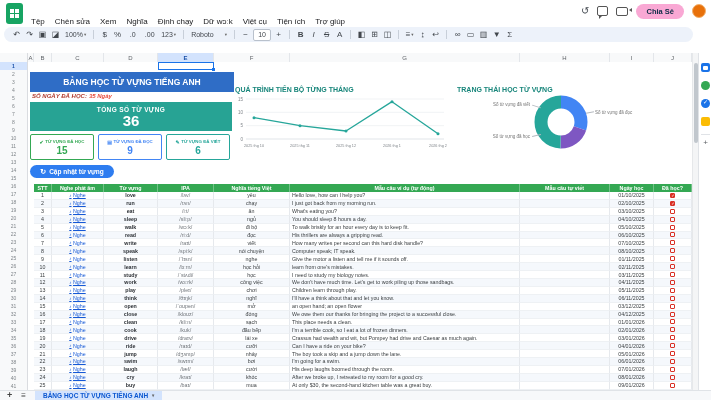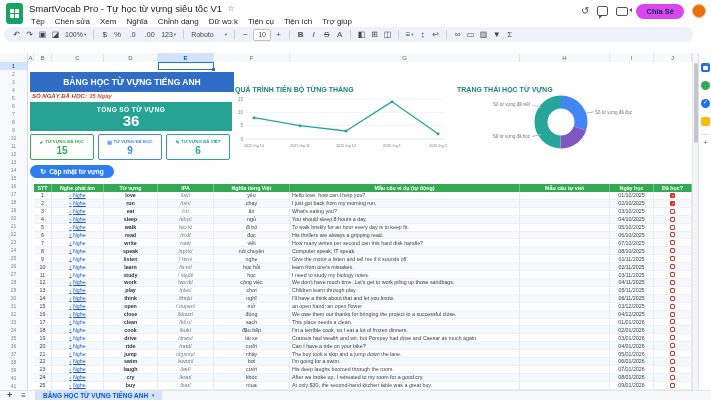--- a/index.html
+++ b/index.html
@@ -18,21 +18,21 @@
   #menubar{position:absolute;left:26px;top:15px;height:12px;display:flex;align-items:center}
   .menu-item{font-size:8px;color:#202124;padding:0 5px;border-radius:4px;white-space:nowrap}
   #top-right{position:absolute;right:5px;top:3px;height:16px;display:flex;align-items:center;gap:8px}
   .tr-glyph{font-size:10px;color:#454b52;line-height:10px}
   .bubble{width:9px;height:8px;border:1.2px solid #555;border-radius:2px;position:relative}
   .bubble::after{content:'';position:absolute;left:1px;bottom:-3.5px;width:0;height:0;
       border:2px solid transparent;border-top-color:#555;border-left-color:#555}
   .cam{width:10px;height:7px;border:1.2px solid #555;border-radius:2px;position:relative}
   .cam::after{content:'';position:absolute;right:-4.5px;top:0.5px;width:0;height:0;
       border-right:3.5px solid #555;border-top:2.5px solid transparent;border-bottom:2.5px solid transparent}
-  #share-btn{height:15px;padding:0 10px;background:#d946ef;border:none;border-radius:8px;
+  #share-btn{height:15px;padding:0 10px;background:#f9a8d4;border:none;border-radius:8px;
       font-size:7.5px;font-weight:bold;color:#0b2b45;font-family:inherit;display:flex;align-items:center}
   #avatar{width:14px;height:14px;border-radius:50%;background:#e8710a;border:1px solid #f3b06b;box-sizing:border-box}
 
   
   #toolbar{position:absolute;left:4px;right:18px;top:27px;height:15px;background:#edf2fa;border-radius:8px;
       display:flex;align-items:center;padding:0 7px;gap:2px;overflow:hidden}
   .tbi{min-width:11px;height:12px;display:flex;align-items:center;justify-content:center;
       font-size:8px;color:#42474d;border-radius:2px;white-space:nowrap}
   .tbi.b{font-weight:bold}.tbi.i{font-style:italic}.tbi.s{text-decoration:line-through}
   .tbi.txt{font-size:7px;padding:0 2px;color:#42474d}
@@ -141,32 +141,28 @@
       display:flex;align-items:center;gap:3px;padding:0 8px;white-space:nowrap}
 </style>
 </head>
 <body>
 
 <div id="root">
 
   <div id="logo">
       <div class="logo-inner"></div>
     </div>
-  <div id="title-row">
-    <span id="doc-title">SmartVocab Pro - Tự học từ vựng siêu tốc V1</span>
-    <span id="star">☆</span>
-  </div>
   <div id="menubar">
       <span class="menu-item">Tệp</span>
       <span class="menu-item">Chèn sửa</span>
       <span class="menu-item">Xem</span>
       <span class="menu-item">Nghĩa</span>
-      <span class="menu-item">Chỉnh dạng</span>
+      <span class="menu-item">Định chạy</span>
       <span class="menu-item">Dữ wɔːk</span>
-      <span class="menu-item">Tiện cụ</span>
+      <span class="menu-item">Việt cụ</span>
       <span class="menu-item">Tiện ích</span>
       <span class="menu-item">Trợ giúp</span>
     </div>
   <div id="top-right">
     <span class="tr-glyph">↺</span>
     <span class="bubble"></span>
     <span class="cam"></span>
     <button id="share-btn">
         <span>Chia Sẻ</span>
       </button>

